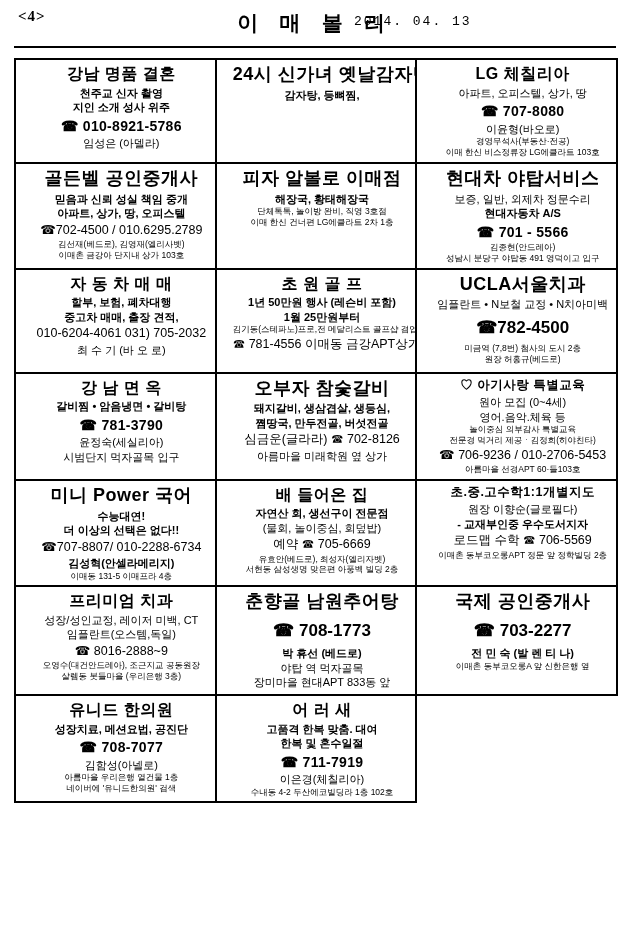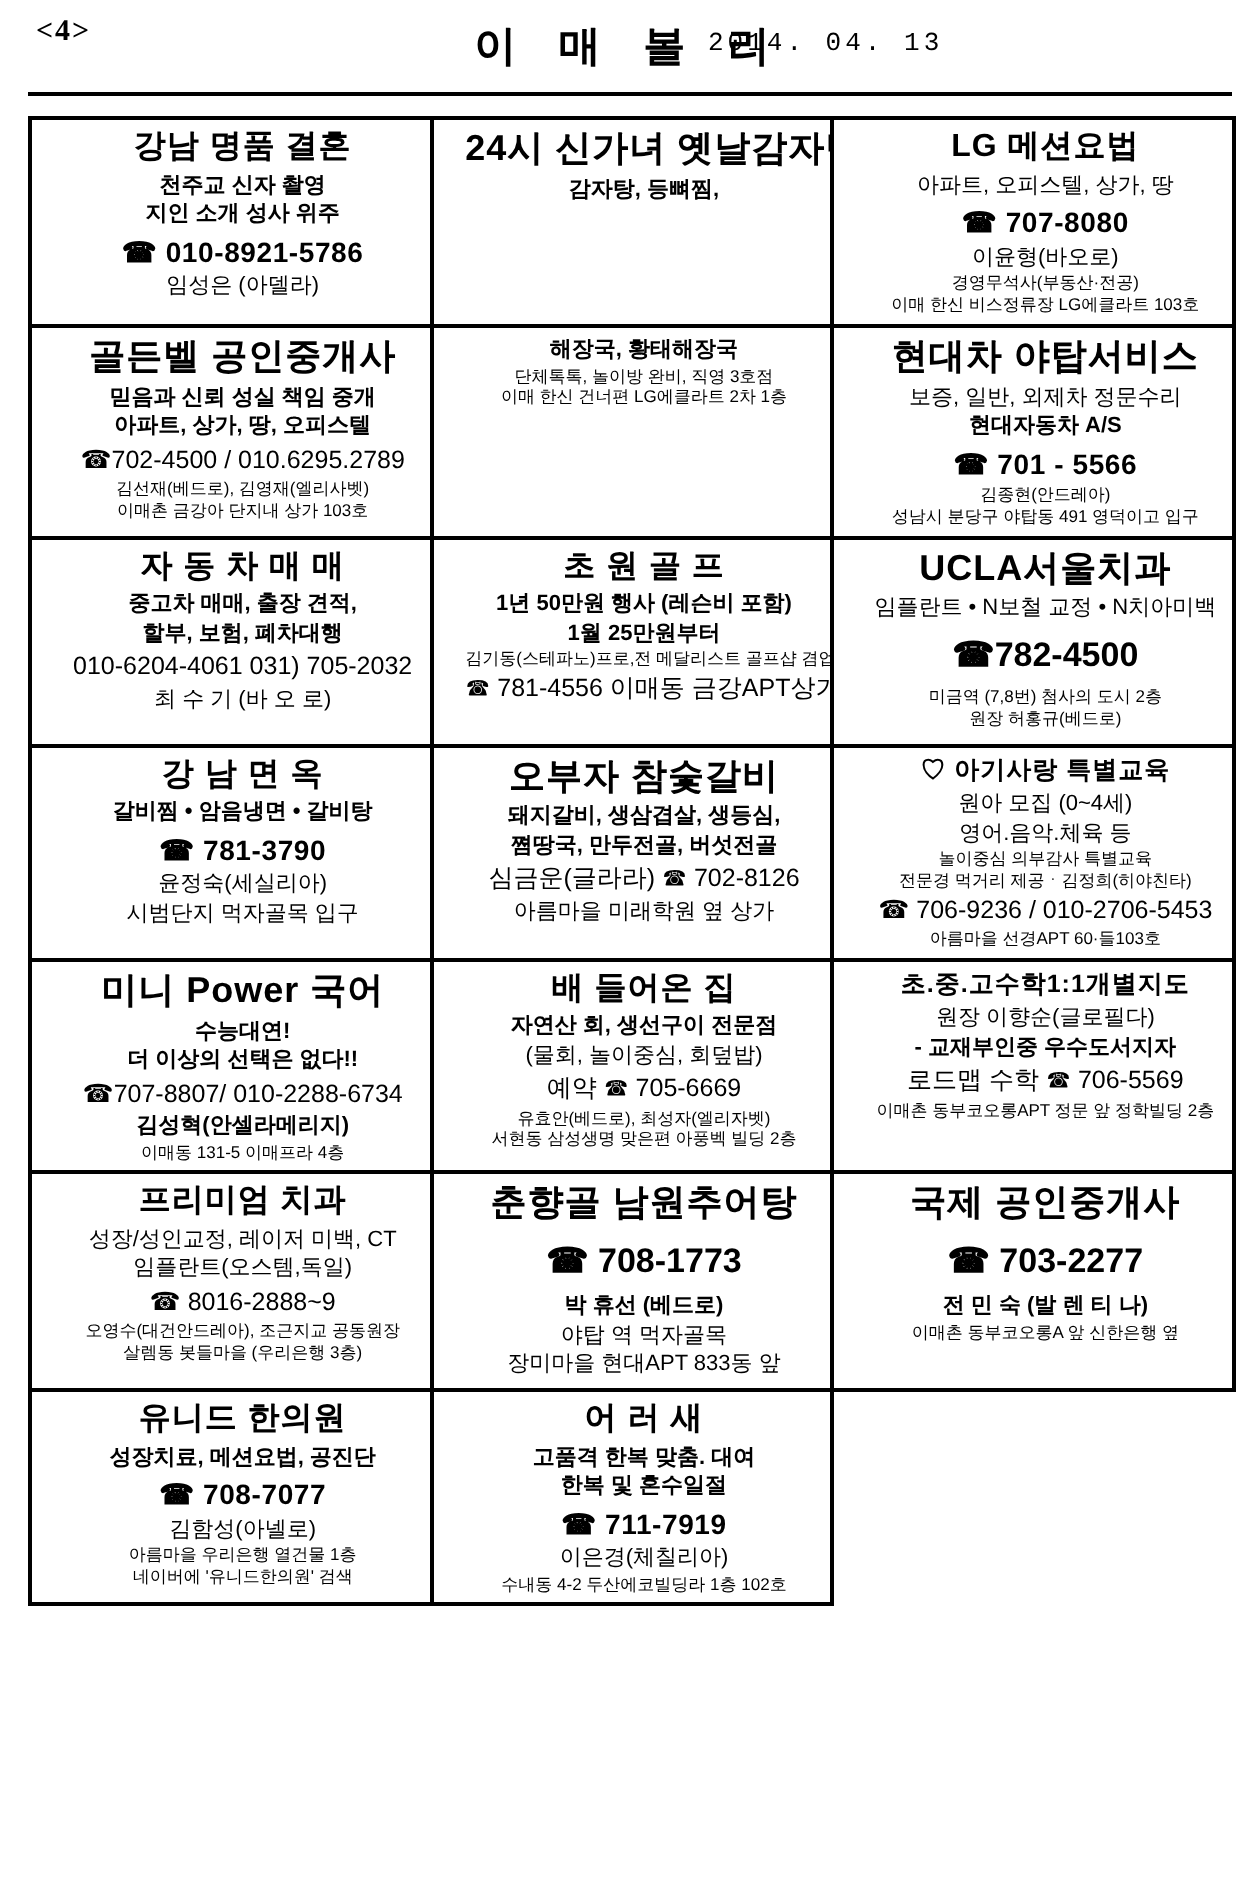--- a/index.html
+++ b/index.html
@@ -135,56 +135,57 @@
         <div class="ad-line phone">☎ 010-8921-5786</div>
         <div class="ad-line">임성은 (아델라)</div>
         <div class="spacer"></div>
       </div>
       <div class="ad">
         <div class="ad-title sm">24시 신가녀 옛날감자탕</div>
         <div class="ad-line b">감자탕, 등뼈찜,</div>
         <div class="spacer"></div>
       </div>
       <div class="ad">
-        <div class="ad-title">LG 메션요법</div>
+        <div class="ad-title">LG 체칠리아</div>
         <div class="ad-line">아파트, 오피스텔, 상가, 땅</div>
         <div class="ad-line phone">☎ 707-8080</div>
         <div class="ad-line">이윤형(바오로)</div>
         <div class="ad-line tiny">경영무석사(부동산·전공)</div>
         <div class="ad-line tiny">이매 한신 비스정류장  LG에클라트 103호</div>
         <div class="spacer"></div>
       </div>
       <div class="ad">
         <div class="ad-title sm">골든벨 공인중개사</div>
         <div class="ad-line b">믿음과 신뢰 성실 책임 중개</div>
         <div class="ad-line b">아파트, 상가, 땅, 오피스텔</div>
         <div class="ad-line phone-sm">☎702-4500 / 010.6295.2789</div>
         <div class="ad-line tiny">김선재(베드로), 김영재(엘리사벳)</div>
         <div class="ad-line tiny">이매촌 금강아 단지내 상가 103호</div>
         <div class="spacer"></div>
       </div>
       <div class="ad">
+        <div class="ad-title sm">피자 알볼로 이매점</div>
         <div class="ad-line b">해장국, 황태해장국</div>
         <div class="ad-line tiny">단체톡톡, 놀이방 완비,  직영 3호점</div>
         <div class="ad-line tiny">이매 한신 건너편 LG에클라트 2차 1층</div>
         <div class="spacer"></div>
       </div>
       <div class="ad">
         <div class="ad-title sm">현대차 야탑서비스</div>
         <div class="ad-line">보증, 일반, 외제차 정문수리</div>
         <div class="ad-line b">현대자동차 A/S</div>
         <div class="ad-line phone">☎ 701 - 5566</div>
         <div class="ad-line tiny">김종현(안드레아)</div>
         <div class="ad-line tiny">성남시 분당구 야탑동 491 영덕이고 입구</div>
         <div class="spacer"></div>
       </div>
       <div class="ad">
         <div class="ad-title">자 동 차 매 매</div>
+        <div class="ad-line b">할부, 보험, 폐차대행</div>
         <div class="ad-line b">중고차 매매, 출장 견적,</div>
-        <div class="ad-line b">할부, 보험, 폐차대행</div>
         <div class="ad-line phone-sm">010-6204-4061  031) 705-2032</div>
         <div class="ad-line">최 수 기 (바 오 로)</div>
         <div class="spacer"></div>
       </div>
       <div class="ad">
         <div class="ad-title">초  원  골  프</div>
         <div class="ad-line b">1년 50만원 행사 (레슨비 포함)</div>
         <div class="ad-line b">1월 25만원부터</div>
         <div class="ad-line tiny">김기동(스테파노)프로,전 메달리스트 골프샵 겸업</div>
         <div class="ad-line phone-sm">☎ 781-4556 이매동 금강APT상가 내</div>

